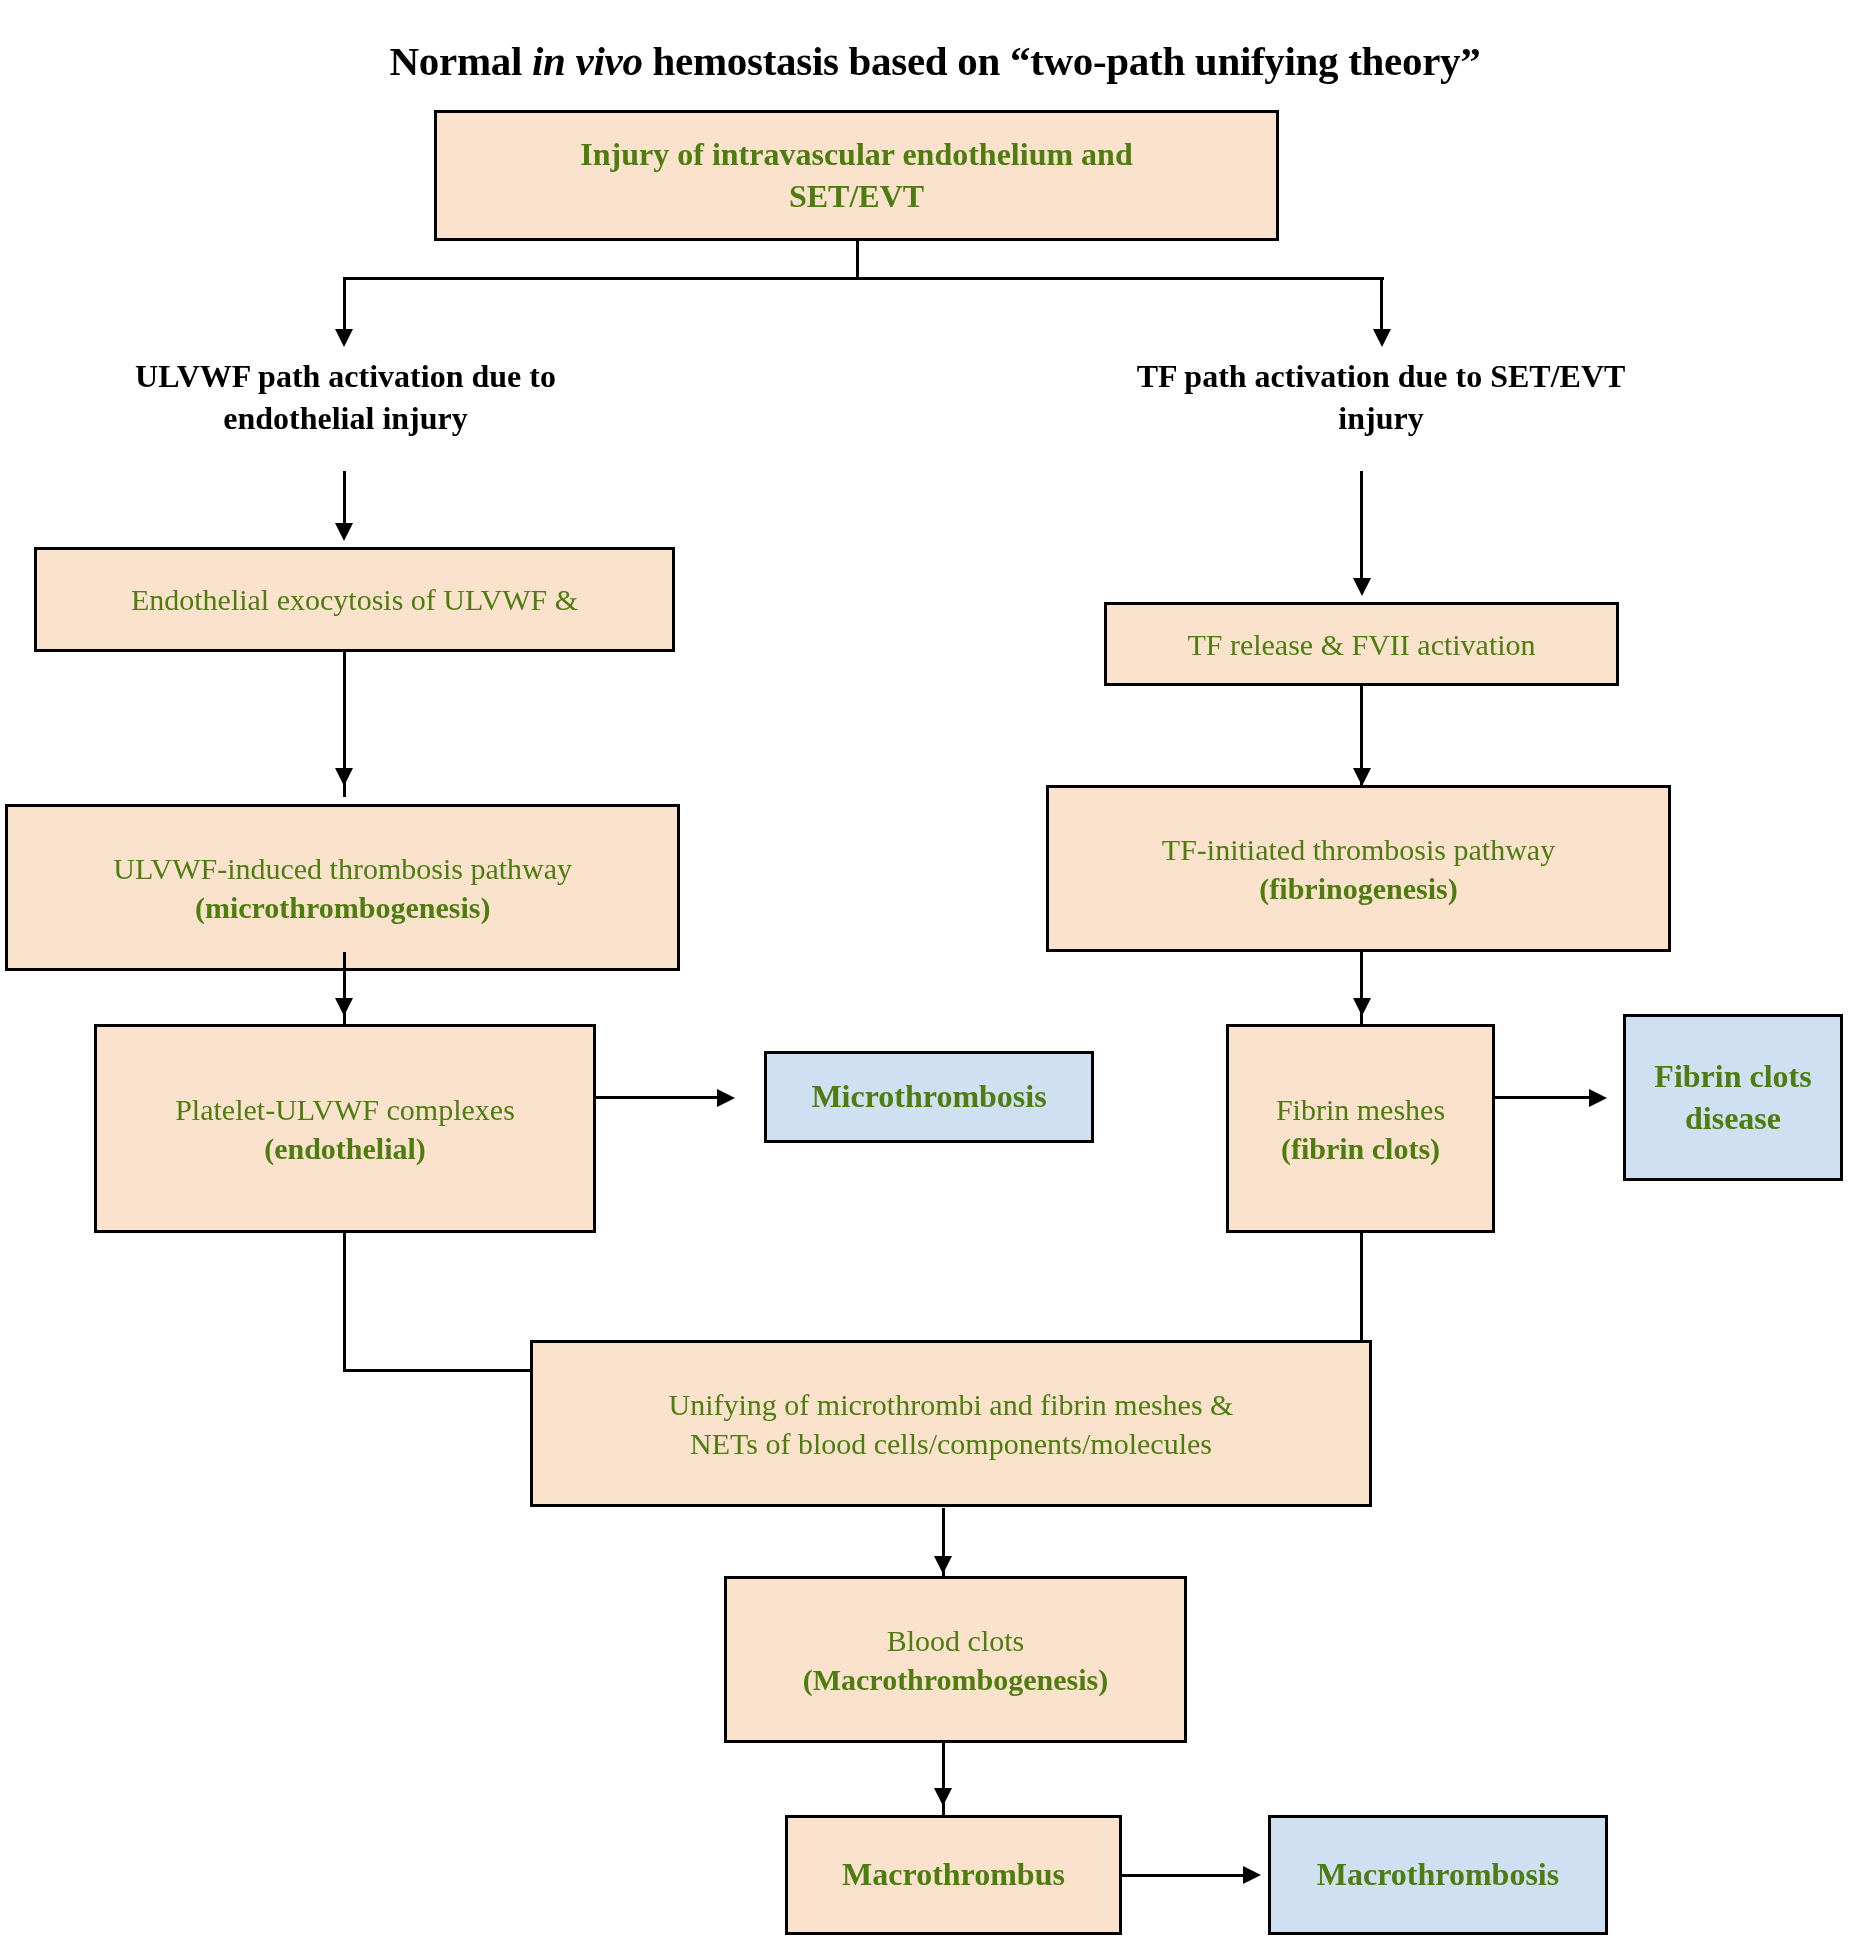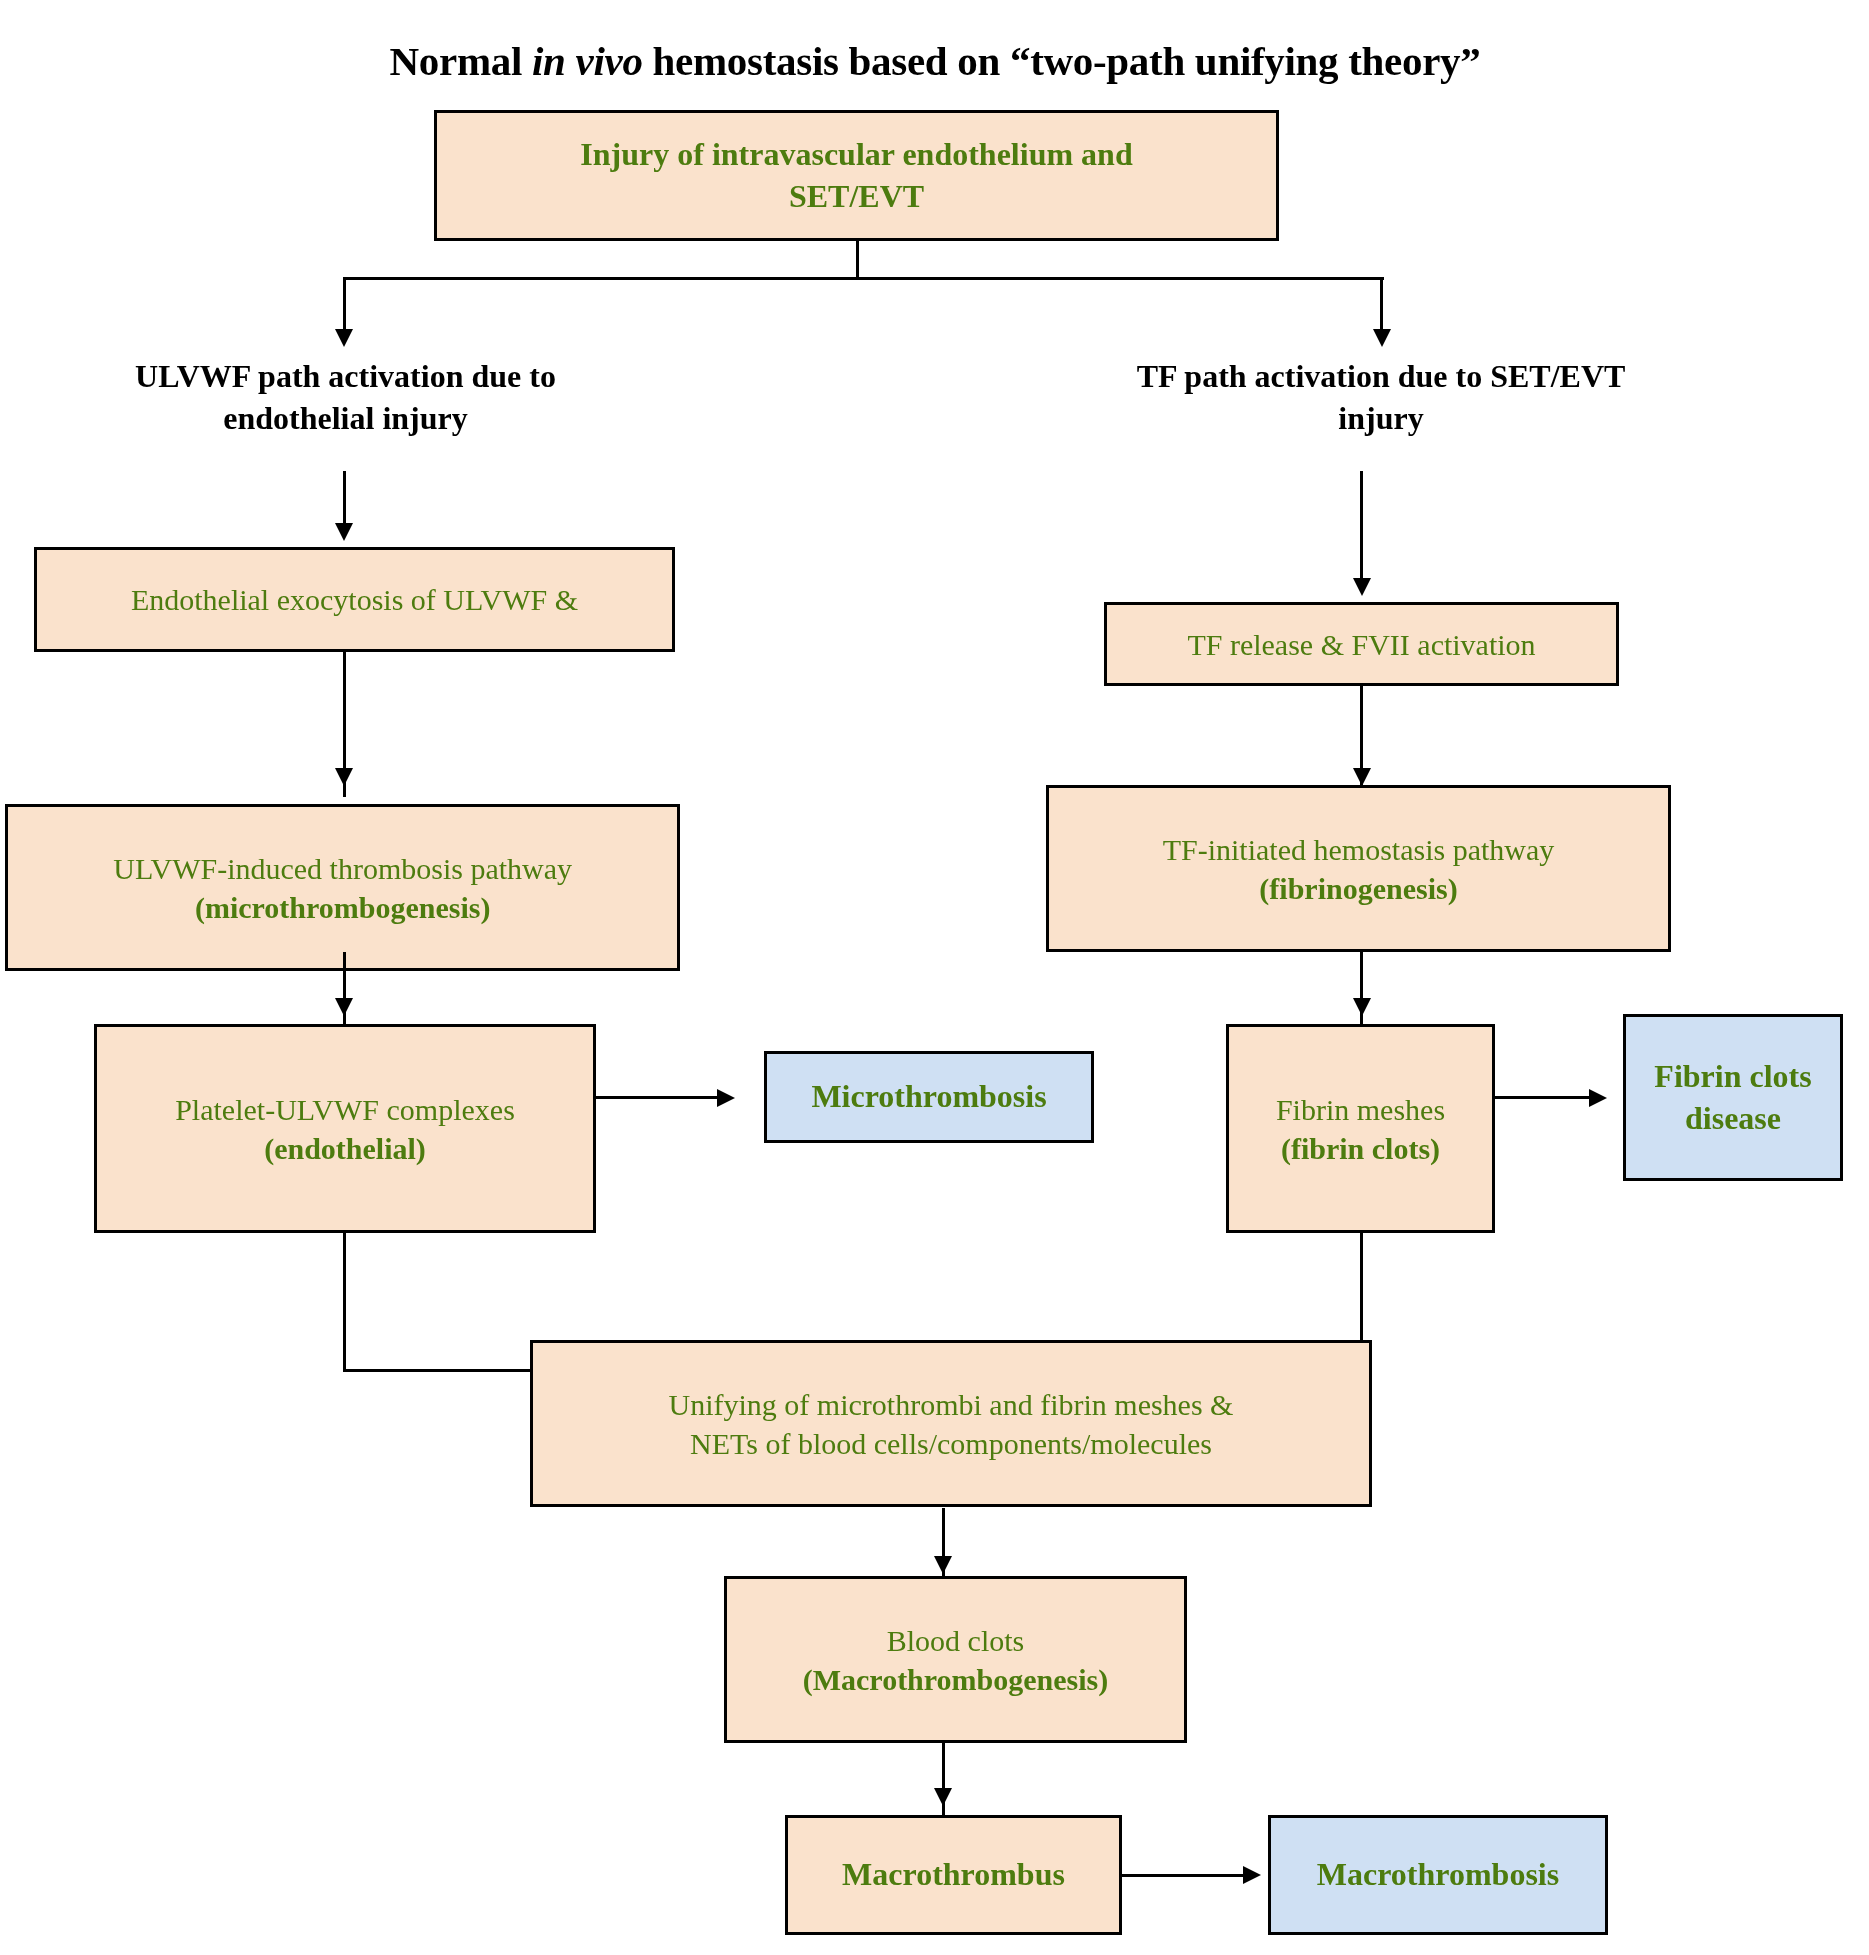--- a/index.html
+++ b/index.html
@@ -159,21 +159,21 @@
     <div>
       <span class="ln">TF release &amp; FVII activation</span>
     </div>
   </div>
 
   <div class="vline" style="left:1360px; top:685px; height:112px;"></div>
   <div class="arrowdown" style="left:1353px; top:768px;"></div>
 
   <div class="node peach" style="left:1046px; top:785px; width:625px; height:167px; font-size:30px;">
     <div>
-      <span class="ln">TF-initiated hemostasis pathway</span>
+      <span class="ln">TF-initiated thrombosis pathway</span>
       <span class="ln bold">(fibrinogenesis)</span>
     </div>
   </div>
 
   <div class="vline" style="left:1360px; top:952px; height:76px;"></div>
   <div class="arrowdown" style="left:1353px; top:998px;"></div>
 
   <div class="node peach" style="left:1226px; top:1024px; width:269px; height:209px; font-size:30px;">
     <div>
       <span class="ln">Fibrin meshes</span>

